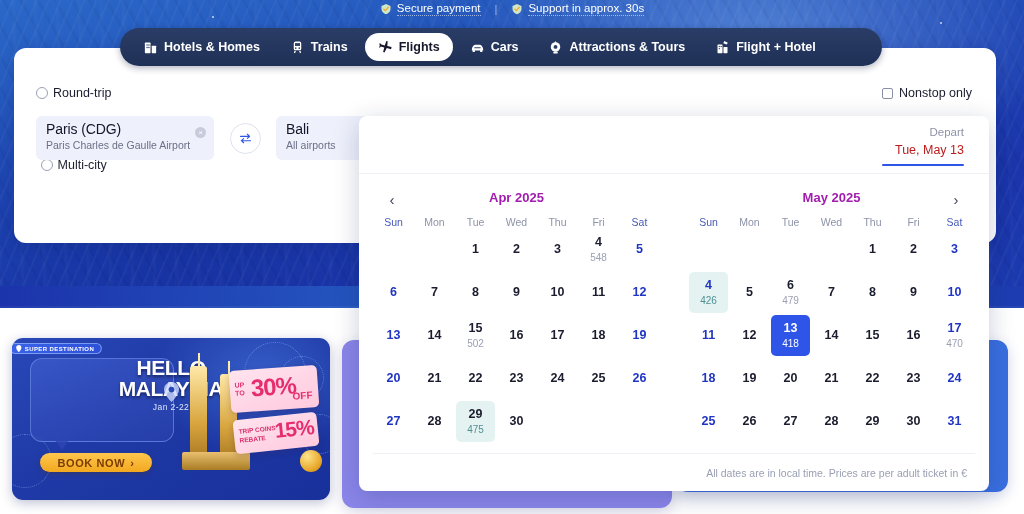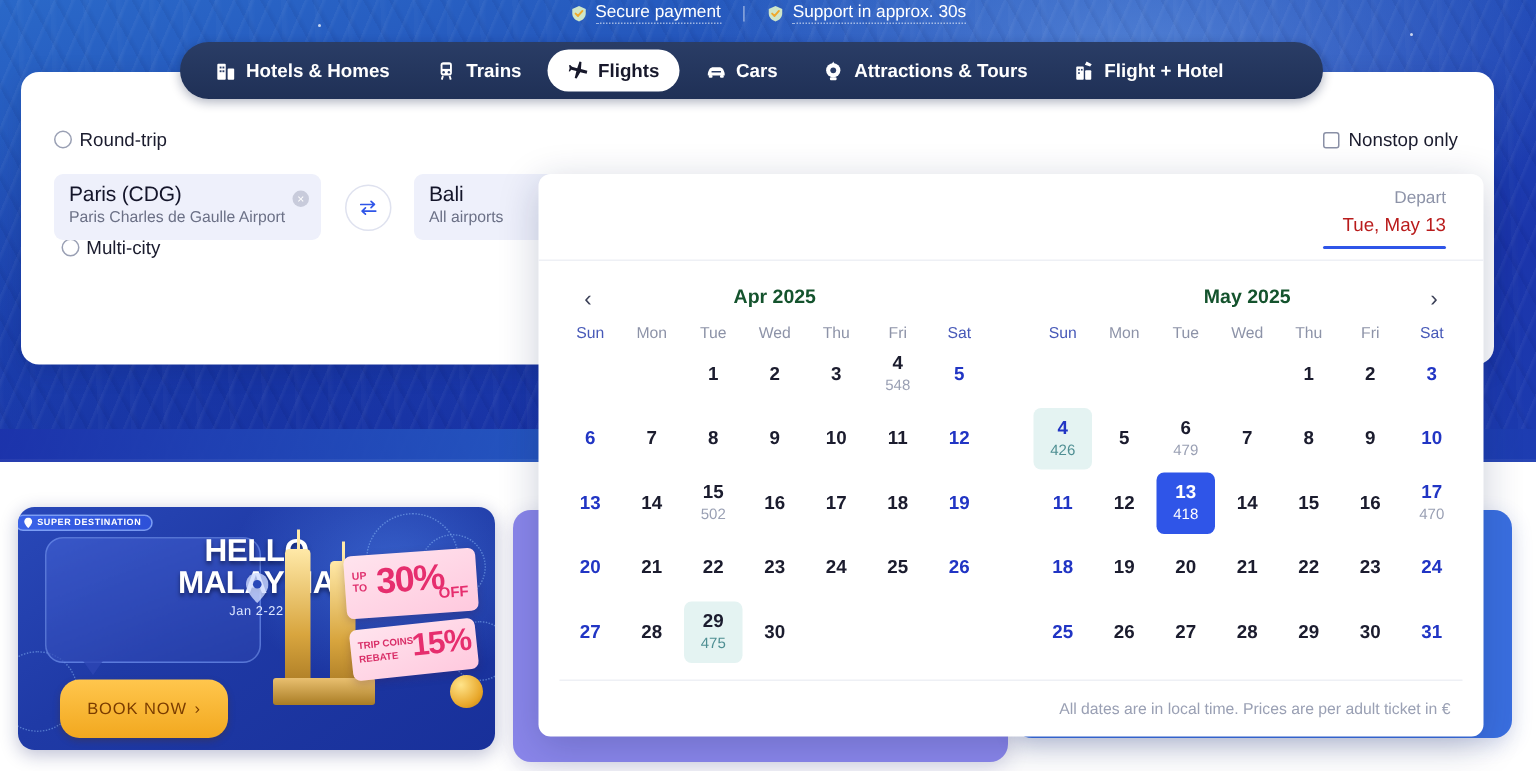--- a/index.html
+++ b/index.html
@@ -150,23 +150,23 @@
     position: absolute; left: 0; right: 0; top: 20px; text-align: center;
     color: #ffffff; font-size: 21px; font-weight: bold; line-height: 20px;
     letter-spacing: -.4px;
     text-shadow: 0 2px 3px rgba(0,0,20,.5);
   }
   .promo-dates {
     position: absolute; left: 0; right: 0; top: 64px; text-align: center;
     color: #dce6ff; font-size: 8.5px; letter-spacing: .4px;
   }
   .book-now {
-    position: absolute; left: 28px; top: 115px; width: 112px; height: 39px;
+    position: absolute; left: 28px; top: 115px; width: 112px; height: 19px;
     border-radius: 13px; background: linear-gradient(180deg, #ffc64d, #f2a81f);
-    color: #7a3c00; font-size: 11px; font-weight: normal; letter-spacing: .6px;
+    color: #7a3c00; font-size: 11px; font-weight: bold; letter-spacing: .6px;
     display: flex; align-items: center; justify-content: center; gap: 5px; cursor: pointer;
     box-shadow: 0 2px 5px rgba(90,50,0,.3);
   }
   .towers { position: absolute; left: 170px; top: 14px; width: 68px; height: 118px; }
   .tower {
     position: absolute; bottom: 0; width: 17px;
     background: linear-gradient(180deg, #ffe9a8, #d8a53e 55%, #9c6d1c);
     border-radius: 3px 3px 0 0;
   }
   .tower:before {
@@ -203,21 +203,21 @@
     box-shadow: 0 6px 26px rgba(20,30,80,.22);
   }
   .cal-head { position: relative; height: 58px; border-bottom: 1px solid #eef0f5; }
   .depart-box { position: absolute; right: 25px; top: 8px; width: 82px; text-align: right; cursor: pointer; }
   .depart-lbl { font-size: 11.5px; color: #8d93a8; line-height: 16px; }
   .depart-val { font-size: 12.5px; color: #b91c1c; line-height: 18px; margin-top: 1px; }
   .depart-ul { position: absolute; right: 0; bottom: -7px; width: 82px; height: 2.5px; background: #2f55e8; border-radius: 2px; }
 
   .months { display: flex; padding: 10px 0 0 0; }
   .month { width: 315px; position: relative; }
-  .month-title { text-align: center; font-size: 13px; font-weight: bold; color: #14532d; height: 28px; line-height: 28px; }
+  .month-title { text-align: center; font-size: 13px; font-weight: bold; color: #a21caf; height: 28px; line-height: 28px; }
   .nav-arrow {
     position: absolute; top: 4px; width: 22px; height: 22px;
     display: flex; align-items: center; justify-content: center;
     color: #3a3f56; font-size: 15px; cursor: pointer;
   }
   .nav-prev { left: 22px; }
   .nav-next { right: 22px; }
   .dow-row { display: flex; padding: 4px 14px 0 14px; }
   .dow {
     width: 41px; text-align: center; font-size: 10.5px; color: #8d93a8;

